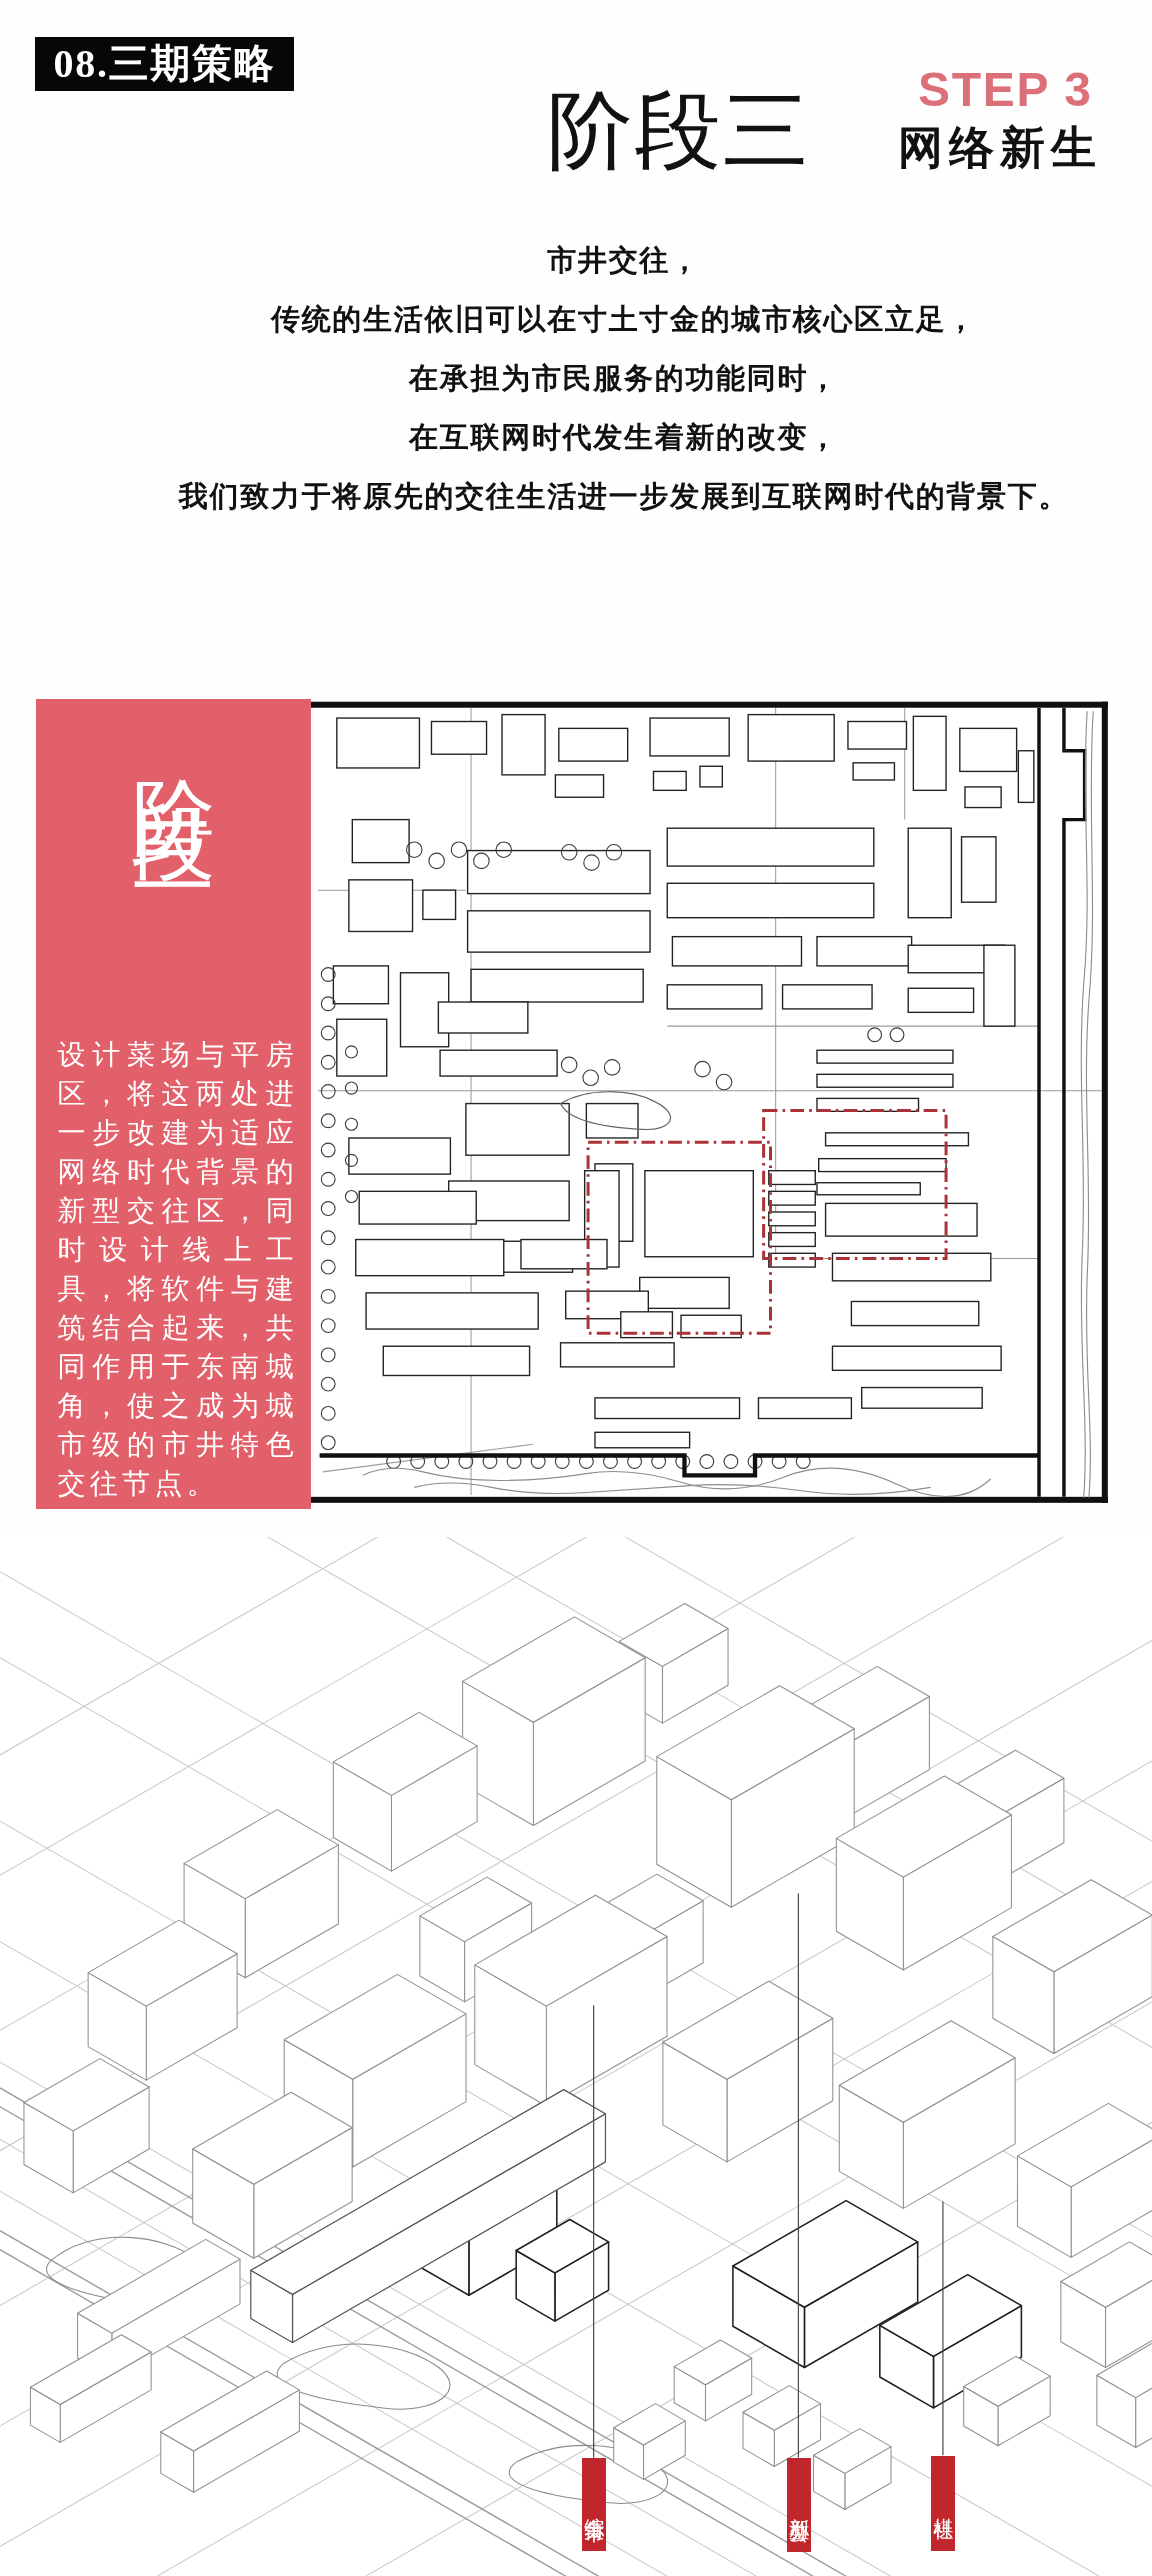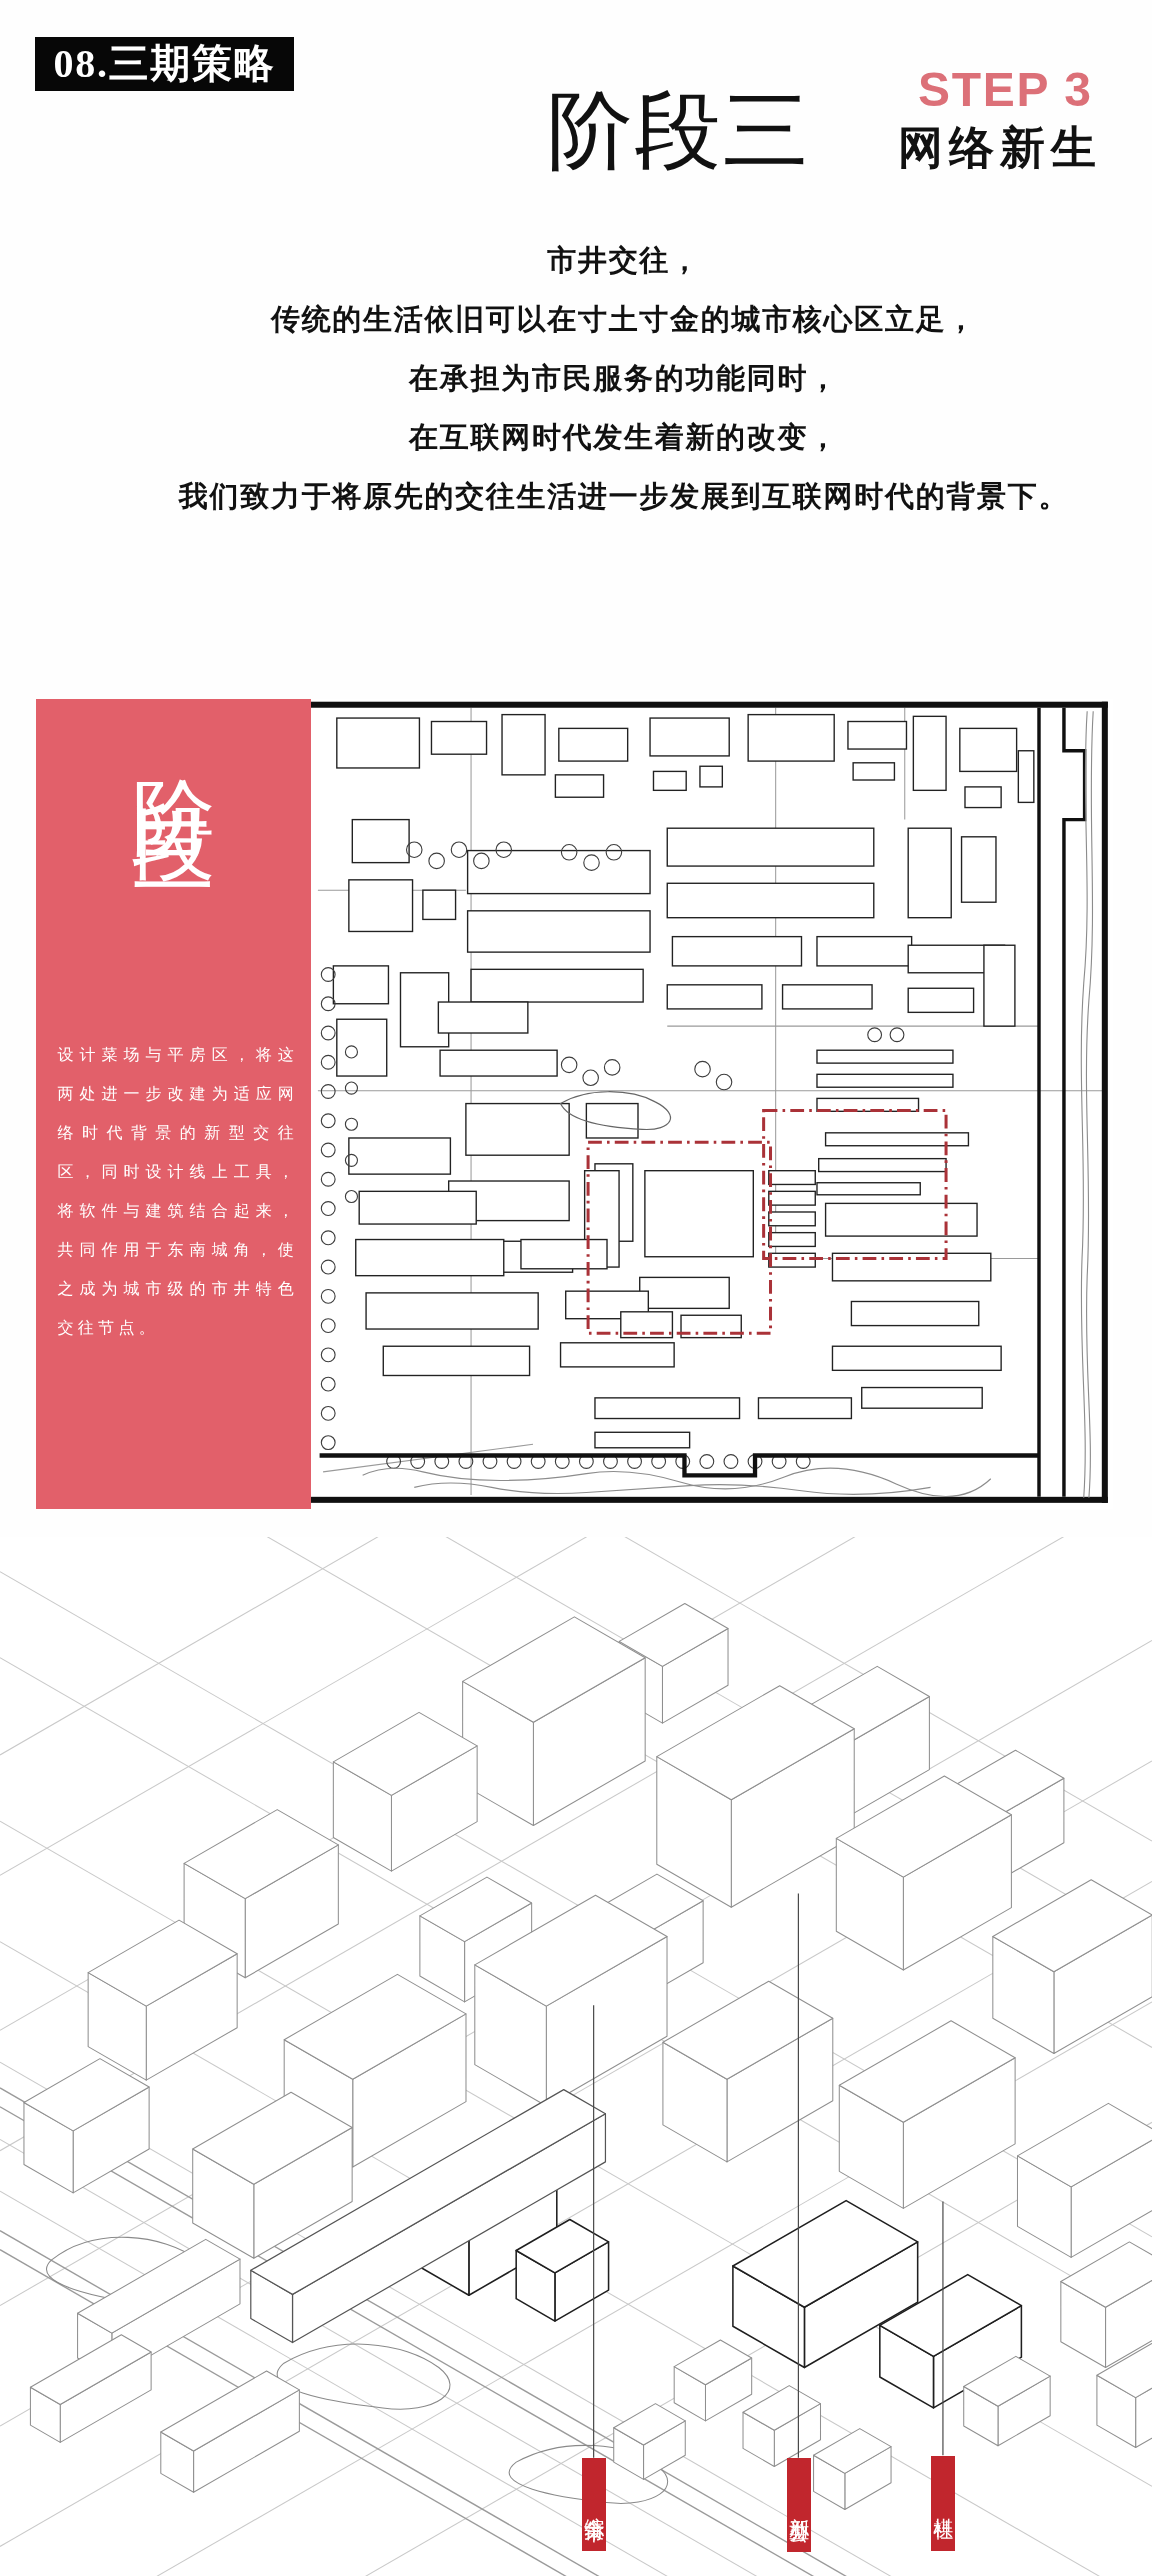--- a/index.html
+++ b/index.html
@@ -19,21 +19,21 @@
   
   .intro{left:0;top:231px;width:1152px;text-align:center;margin-left:48px;}
   .intro-line{font-size:29px;font-weight:700;letter-spacing:1.7px;line-height:59px;white-space:nowrap;}
 
   
   .phase-panel{left:36px;top:699px;width:275px;height:810px;background:#e2606a;}
   .v-title{position:absolute;left:50%;transform:translateX(-50%);top:13.8px;
            writing-mode:vertical-rl;text-orientation:upright;color:#ffffff;
            font-size:83px;line-height:1.05;letter-spacing:22.4px;font-weight:400;}
   .panel-body{position:absolute;left:21.5px;right:13px;top:336px;color:#ffffff;
-              font-size:16px;line-height:39px;letter-spacing:4.3px;text-align:justify;font-weight:500;}
+              font-size:28px;line-height:39px;letter-spacing:4.3px;text-align:justify;font-weight:500;}
 
   
   .map-figure{left:311px;top:699px;width:802px;height:810px;margin:0;background:#ffffff;}
   .axon-figure{left:0;top:1537px;width:1152px;height:1039px;margin:0;overflow:hidden;background:#ffffff;}
   svg{display:block;}
 
   
   .tag{width:24px;background:#c1262d;color:#ffffff;display:flex;align-items:center;justify-content:center;}
   .tag span{writing-mode:vertical-rl;text-orientation:upright;font-size:20px;letter-spacing:1.7px;
             line-height:1.08;font-weight:500;}

